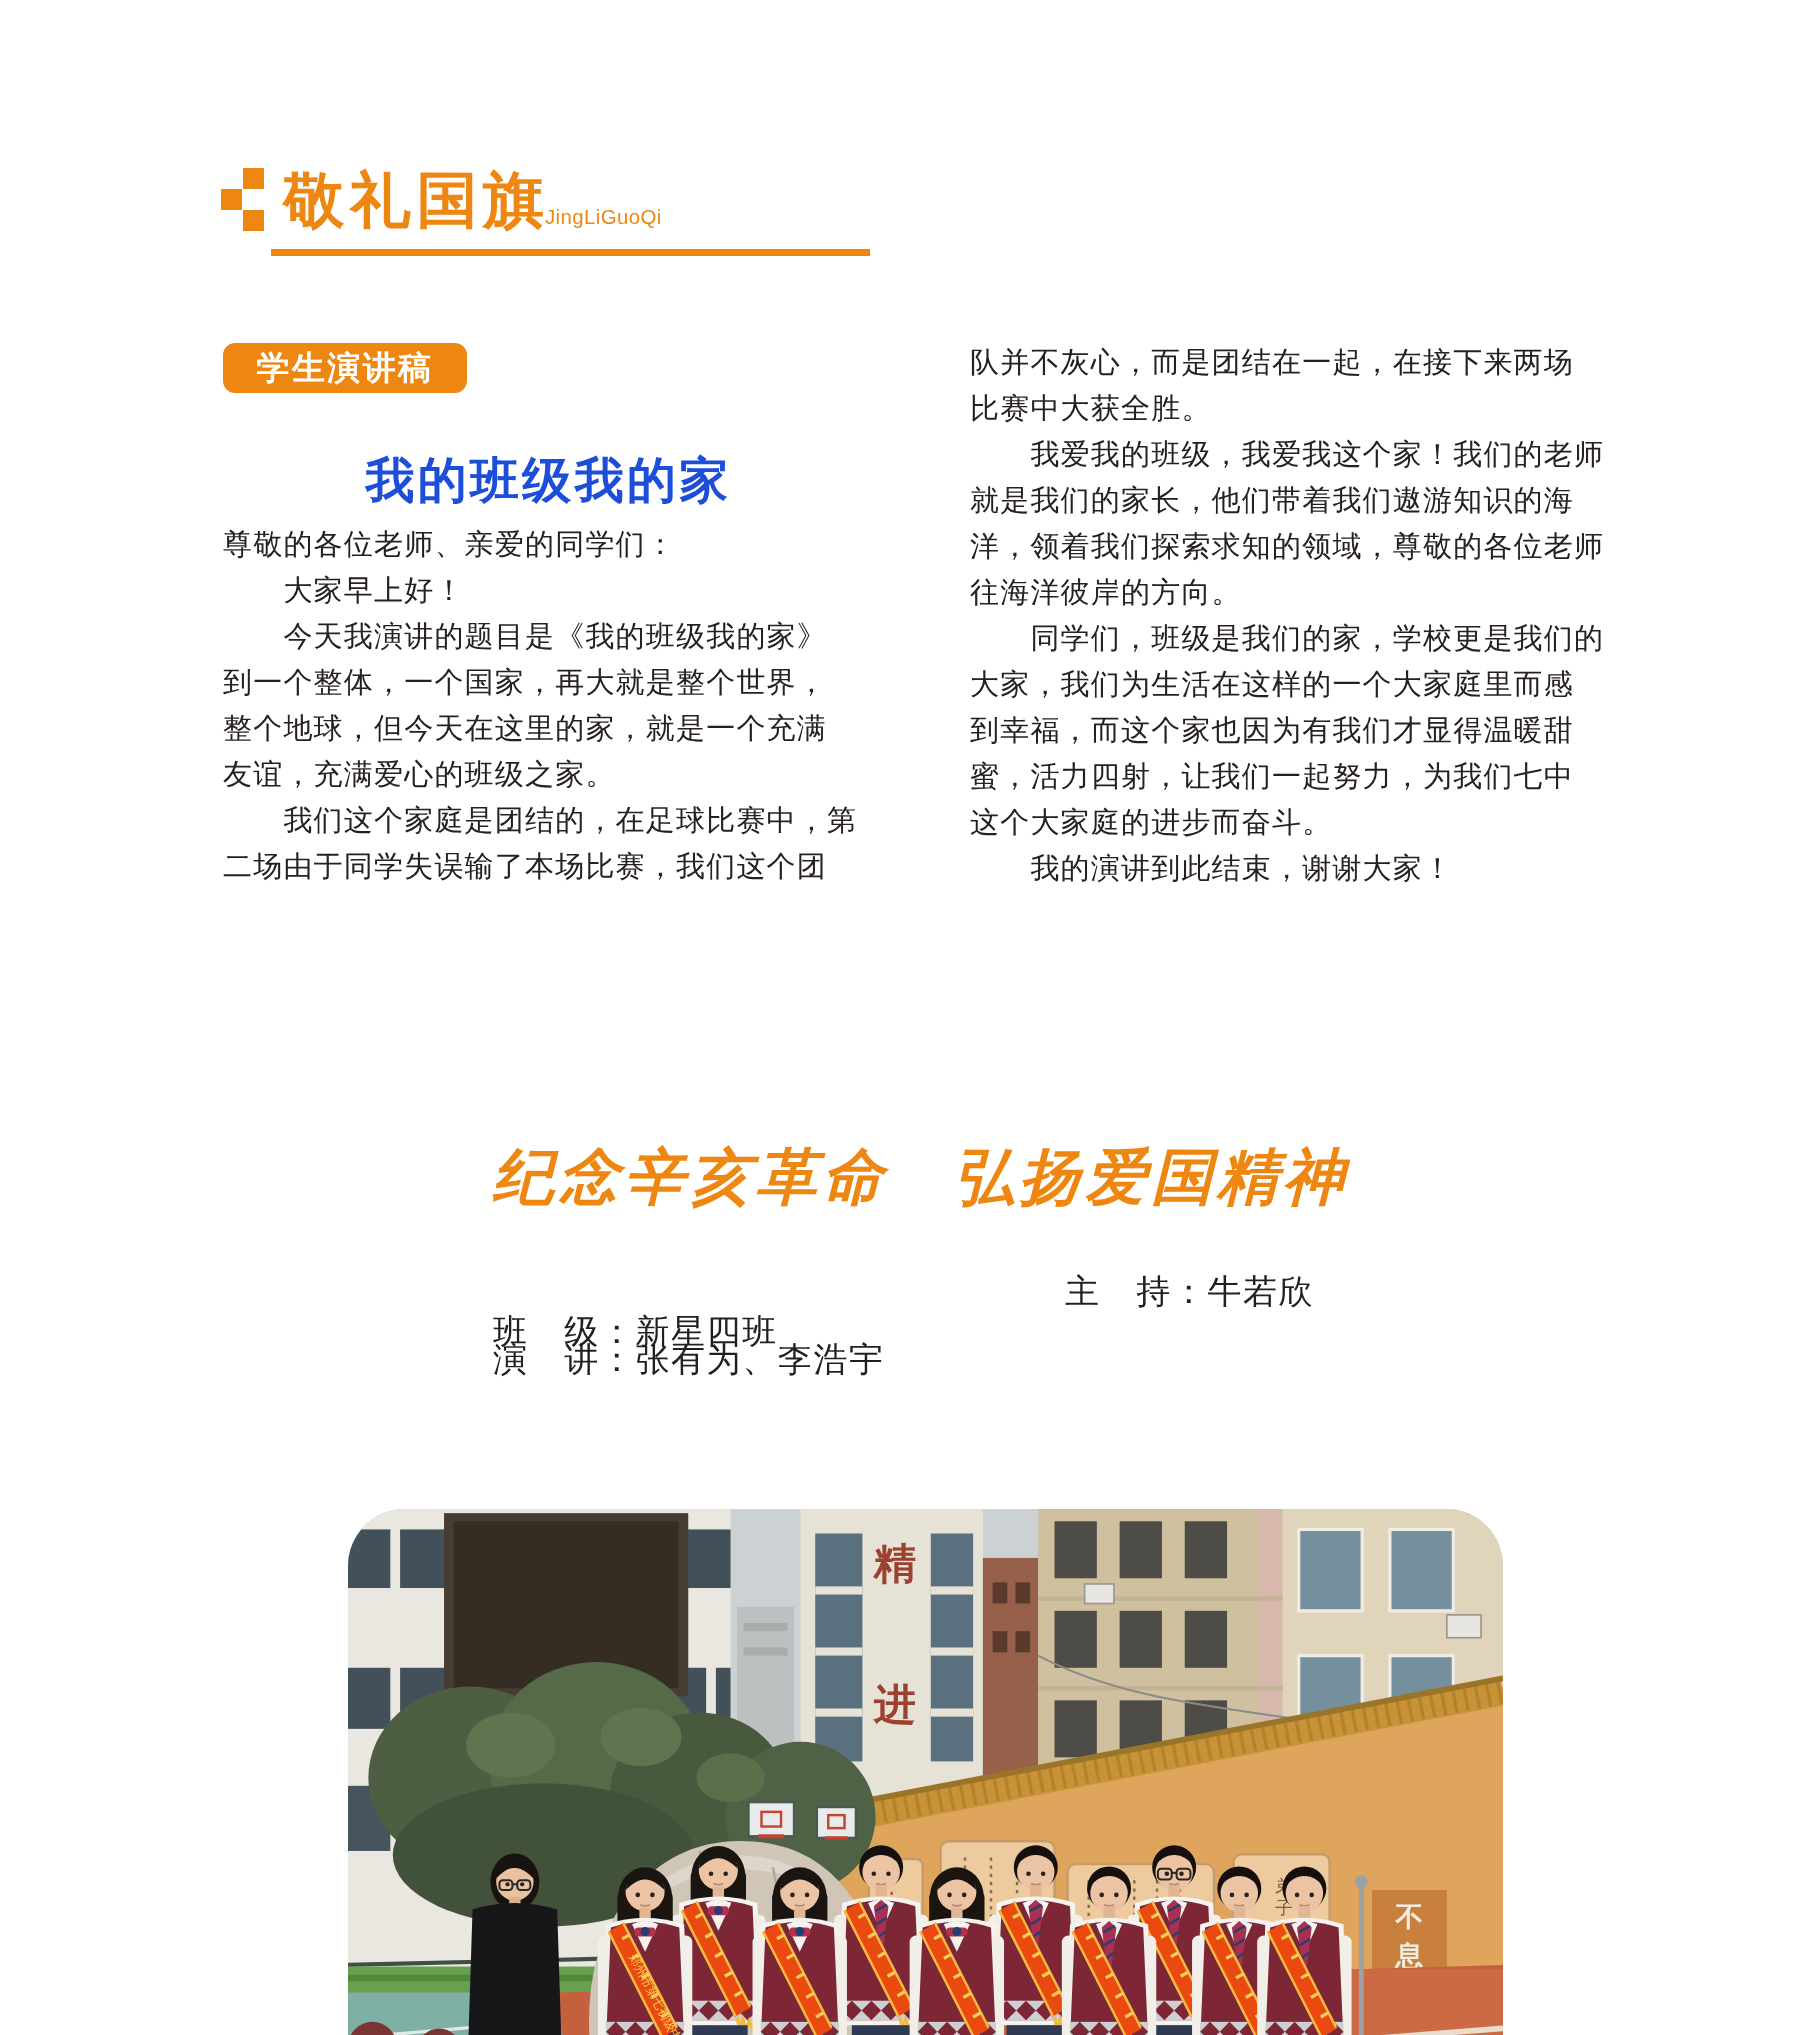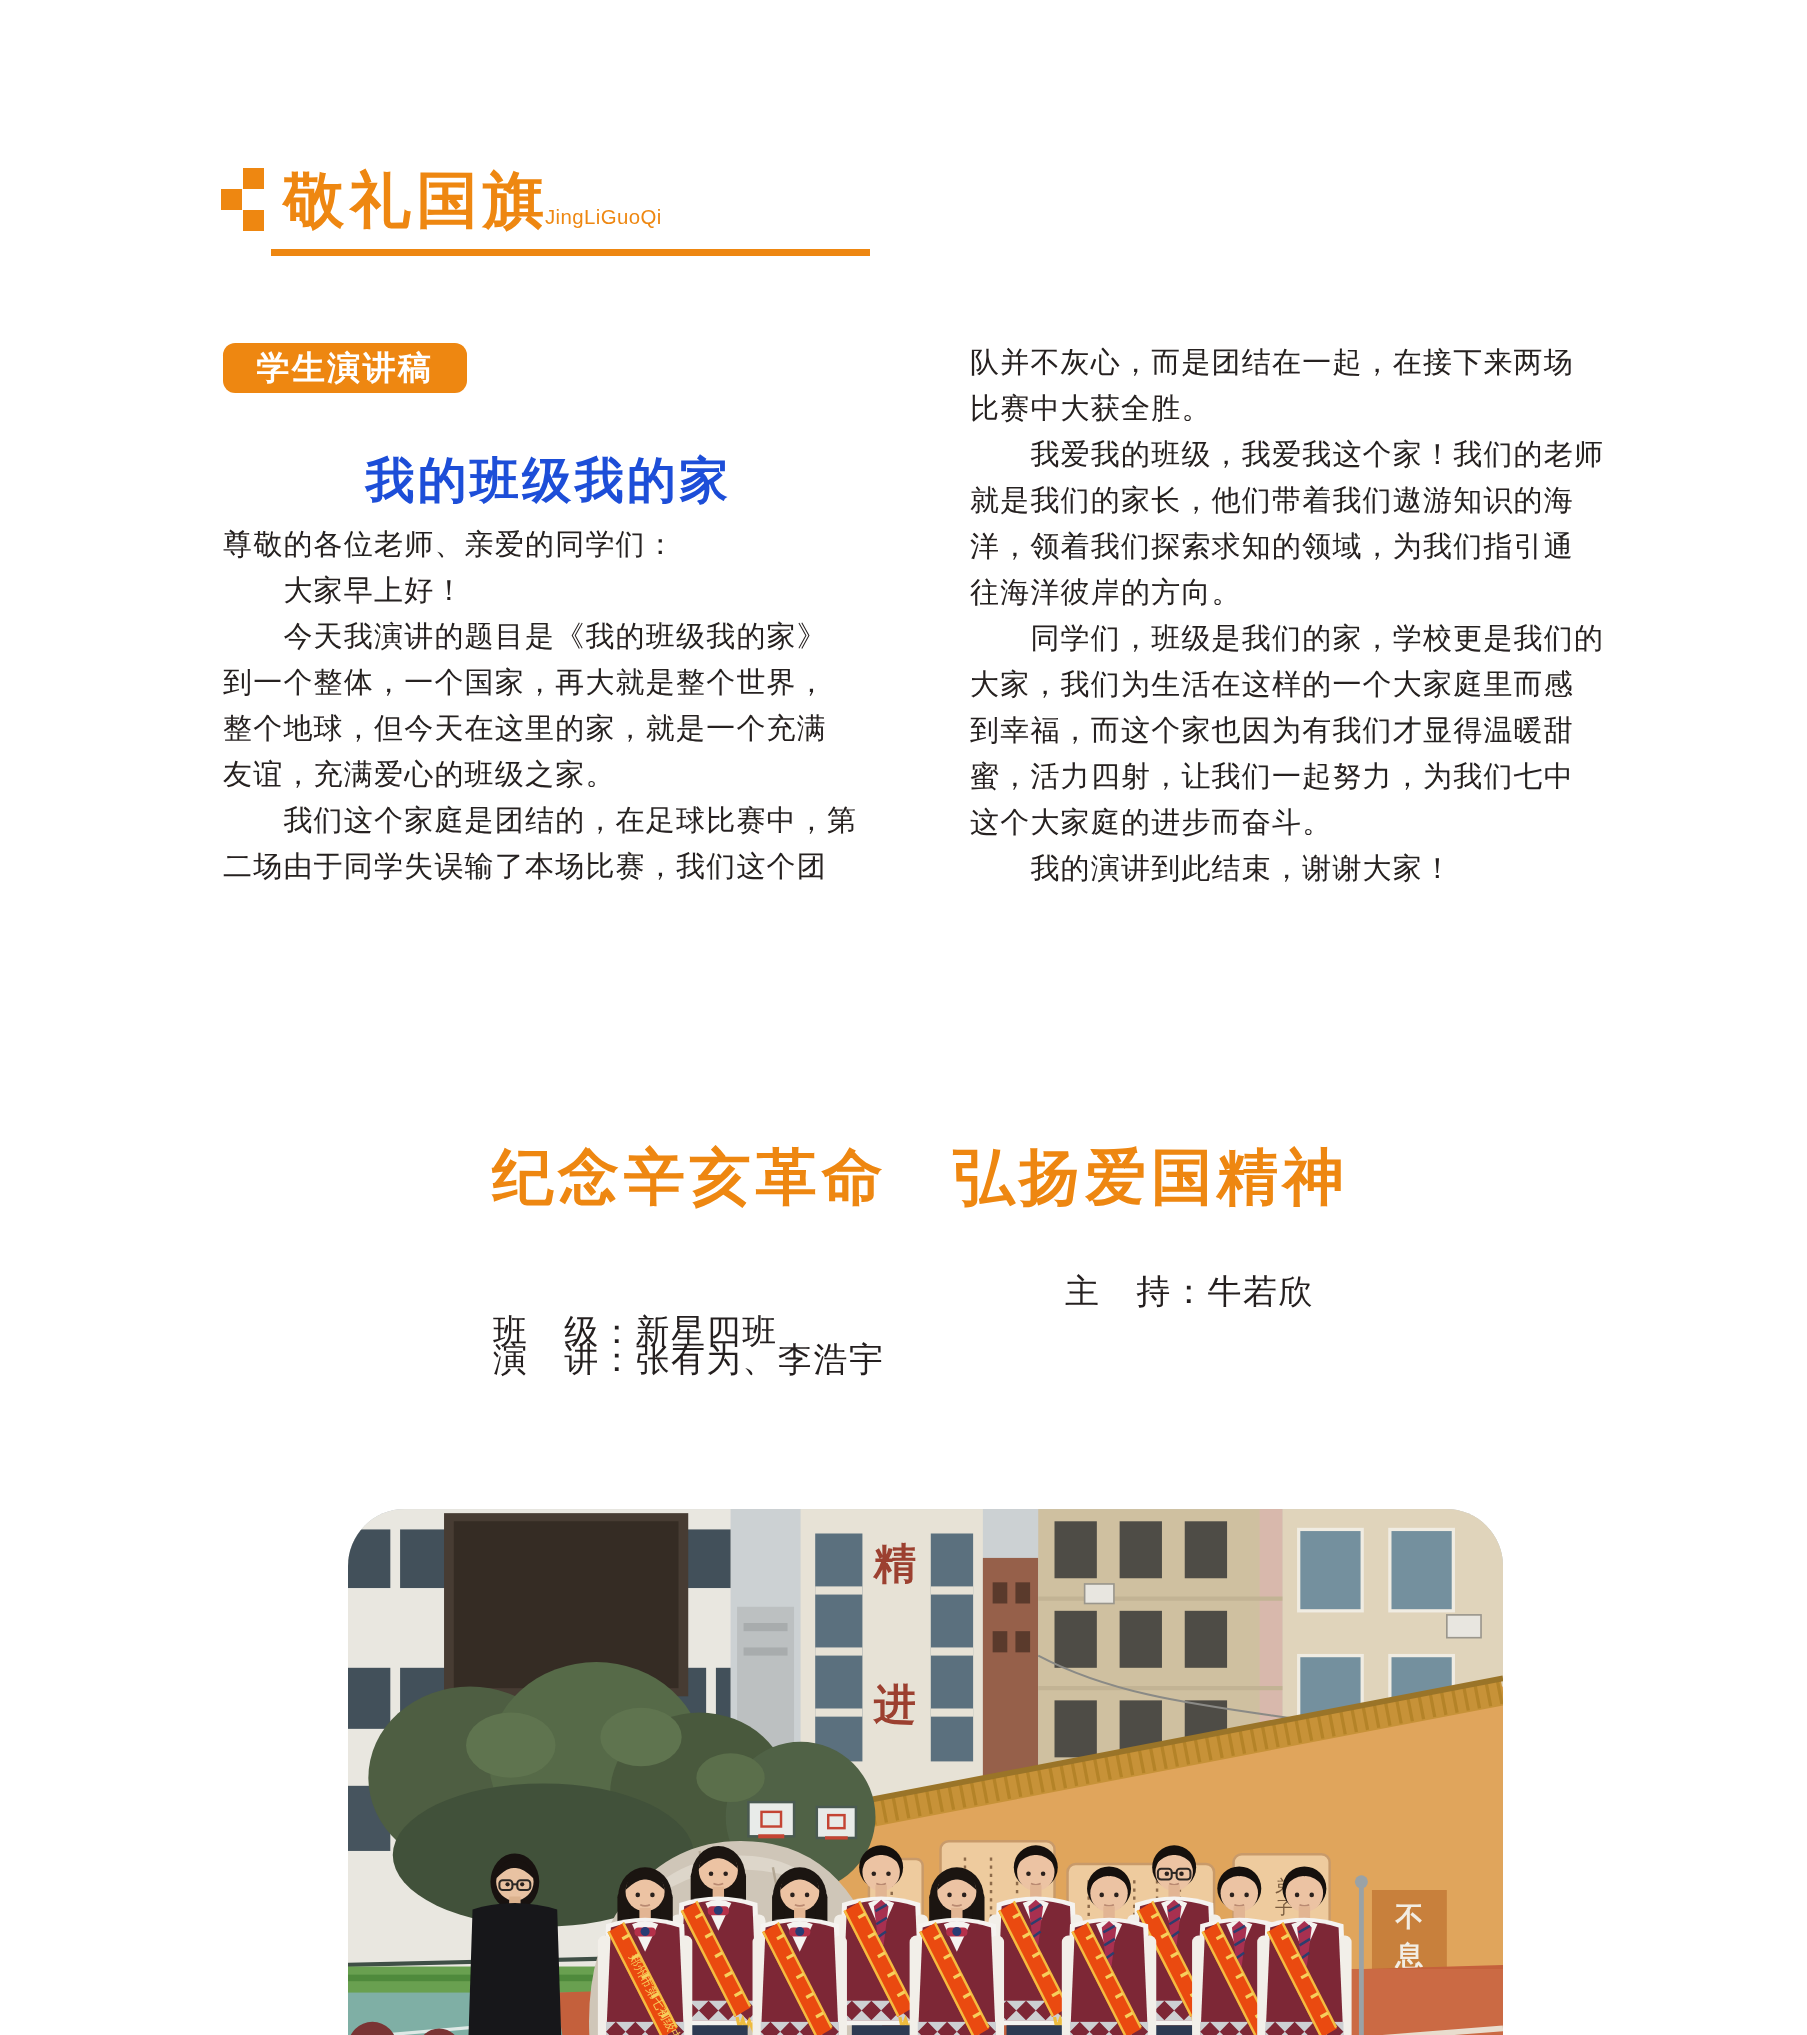--- a/index.html
+++ b/index.html
@@ -18,21 +18,21 @@
       border-radius:12.2px;color:#ffffff;text-align:center;line-height:50px;font-size:33px;
       font-weight:bold;letter-spacing:2.4px;font-family:"Liberation Sans","DejaVu Sans",sans-serif;}
   #speech-title{position:absolute;left:223px;top:448px;width:651px;text-align:center;
       font-size:49px;font-weight:bold;letter-spacing:3.3px;color:#1d4ed8;}
   .text-col{position:absolute;width:659px;}
   #col-left{left:223px;top:521px;}
   #col-right{left:970px;top:339px;}
   .text-col .line{height:46px;line-height:46px;font-size:29px;letter-spacing:1.2px;white-space:nowrap;}
   
   #event-title{position:absolute;left:223px;top:1137px;width:1395px;text-align:center;
-      font-size:61px;font-weight:900;color:#ee8711;letter-spacing:4.9px;}
+      font-size:61px;font-weight:900;color:#ee8711;letter-spacing:4.9px;font-style:italic;}
   .credit{position:absolute;font-size:34px;letter-spacing:1.6px;white-space:nowrap;color:#241f1f;}
   #credit-class{left:493px;top:1269px;margin-top:40px;}
   #credit-host{left:1065px;top:1269px;}
   #credit-speech{left:493px;top:1337px;}
   
   #photo-frame{position:absolute;left:348px;top:1509px;width:1155px;height:714px;
       border-radius:57px;overflow:hidden;background:#ccd1d3;}
 </style>
 </head>
 <body>
@@ -57,21 +57,21 @@
     <div class="line">整个地球，但今天在这里的家，就是一个充满</div>
     <div class="line">友谊，充满爱心的班级之家。</div>
     <div class="line">　　我们这个家庭是团结的，在足球比赛中，第</div>
     <div class="line">二场由于同学失误输了本场比赛，我们这个团</div>
   </div>
 <div id="col-right" class="text-col">
     <div class="line">队并不灰心，而是团结在一起，在接下来两场</div>
     <div class="line">比赛中大获全胜。</div>
     <div class="line">　　我爱我的班级，我爱我这个家！我们的老师</div>
     <div class="line">就是我们的家长，他们带着我们遨游知识的海</div>
-    <div class="line">洋，领着我们探索求知的领域，为我们指引通</div>
+    <div class="line">洋，领着我们探索求知的领域，尊敬的各位老师</div>
     <div class="line">往海洋彼岸的方向。</div>
     <div class="line">　　同学们，班级是我们的家，学校更是我们的</div>
     <div class="line">大家，我们为生活在这样的一个大家庭里而感</div>
     <div class="line">到幸福，而这个家也因为有我们才显得温暖甜</div>
     <div class="line">蜜，活力四射，让我们一起努力，为我们七中</div>
     <div class="line">这个大家庭的进步而奋斗。</div>
     <div class="line">　　我的演讲到此结束，谢谢大家！</div>
   </div>
 
 <div id="event-title">纪念辛亥革命　弘扬爱国精神</div>

